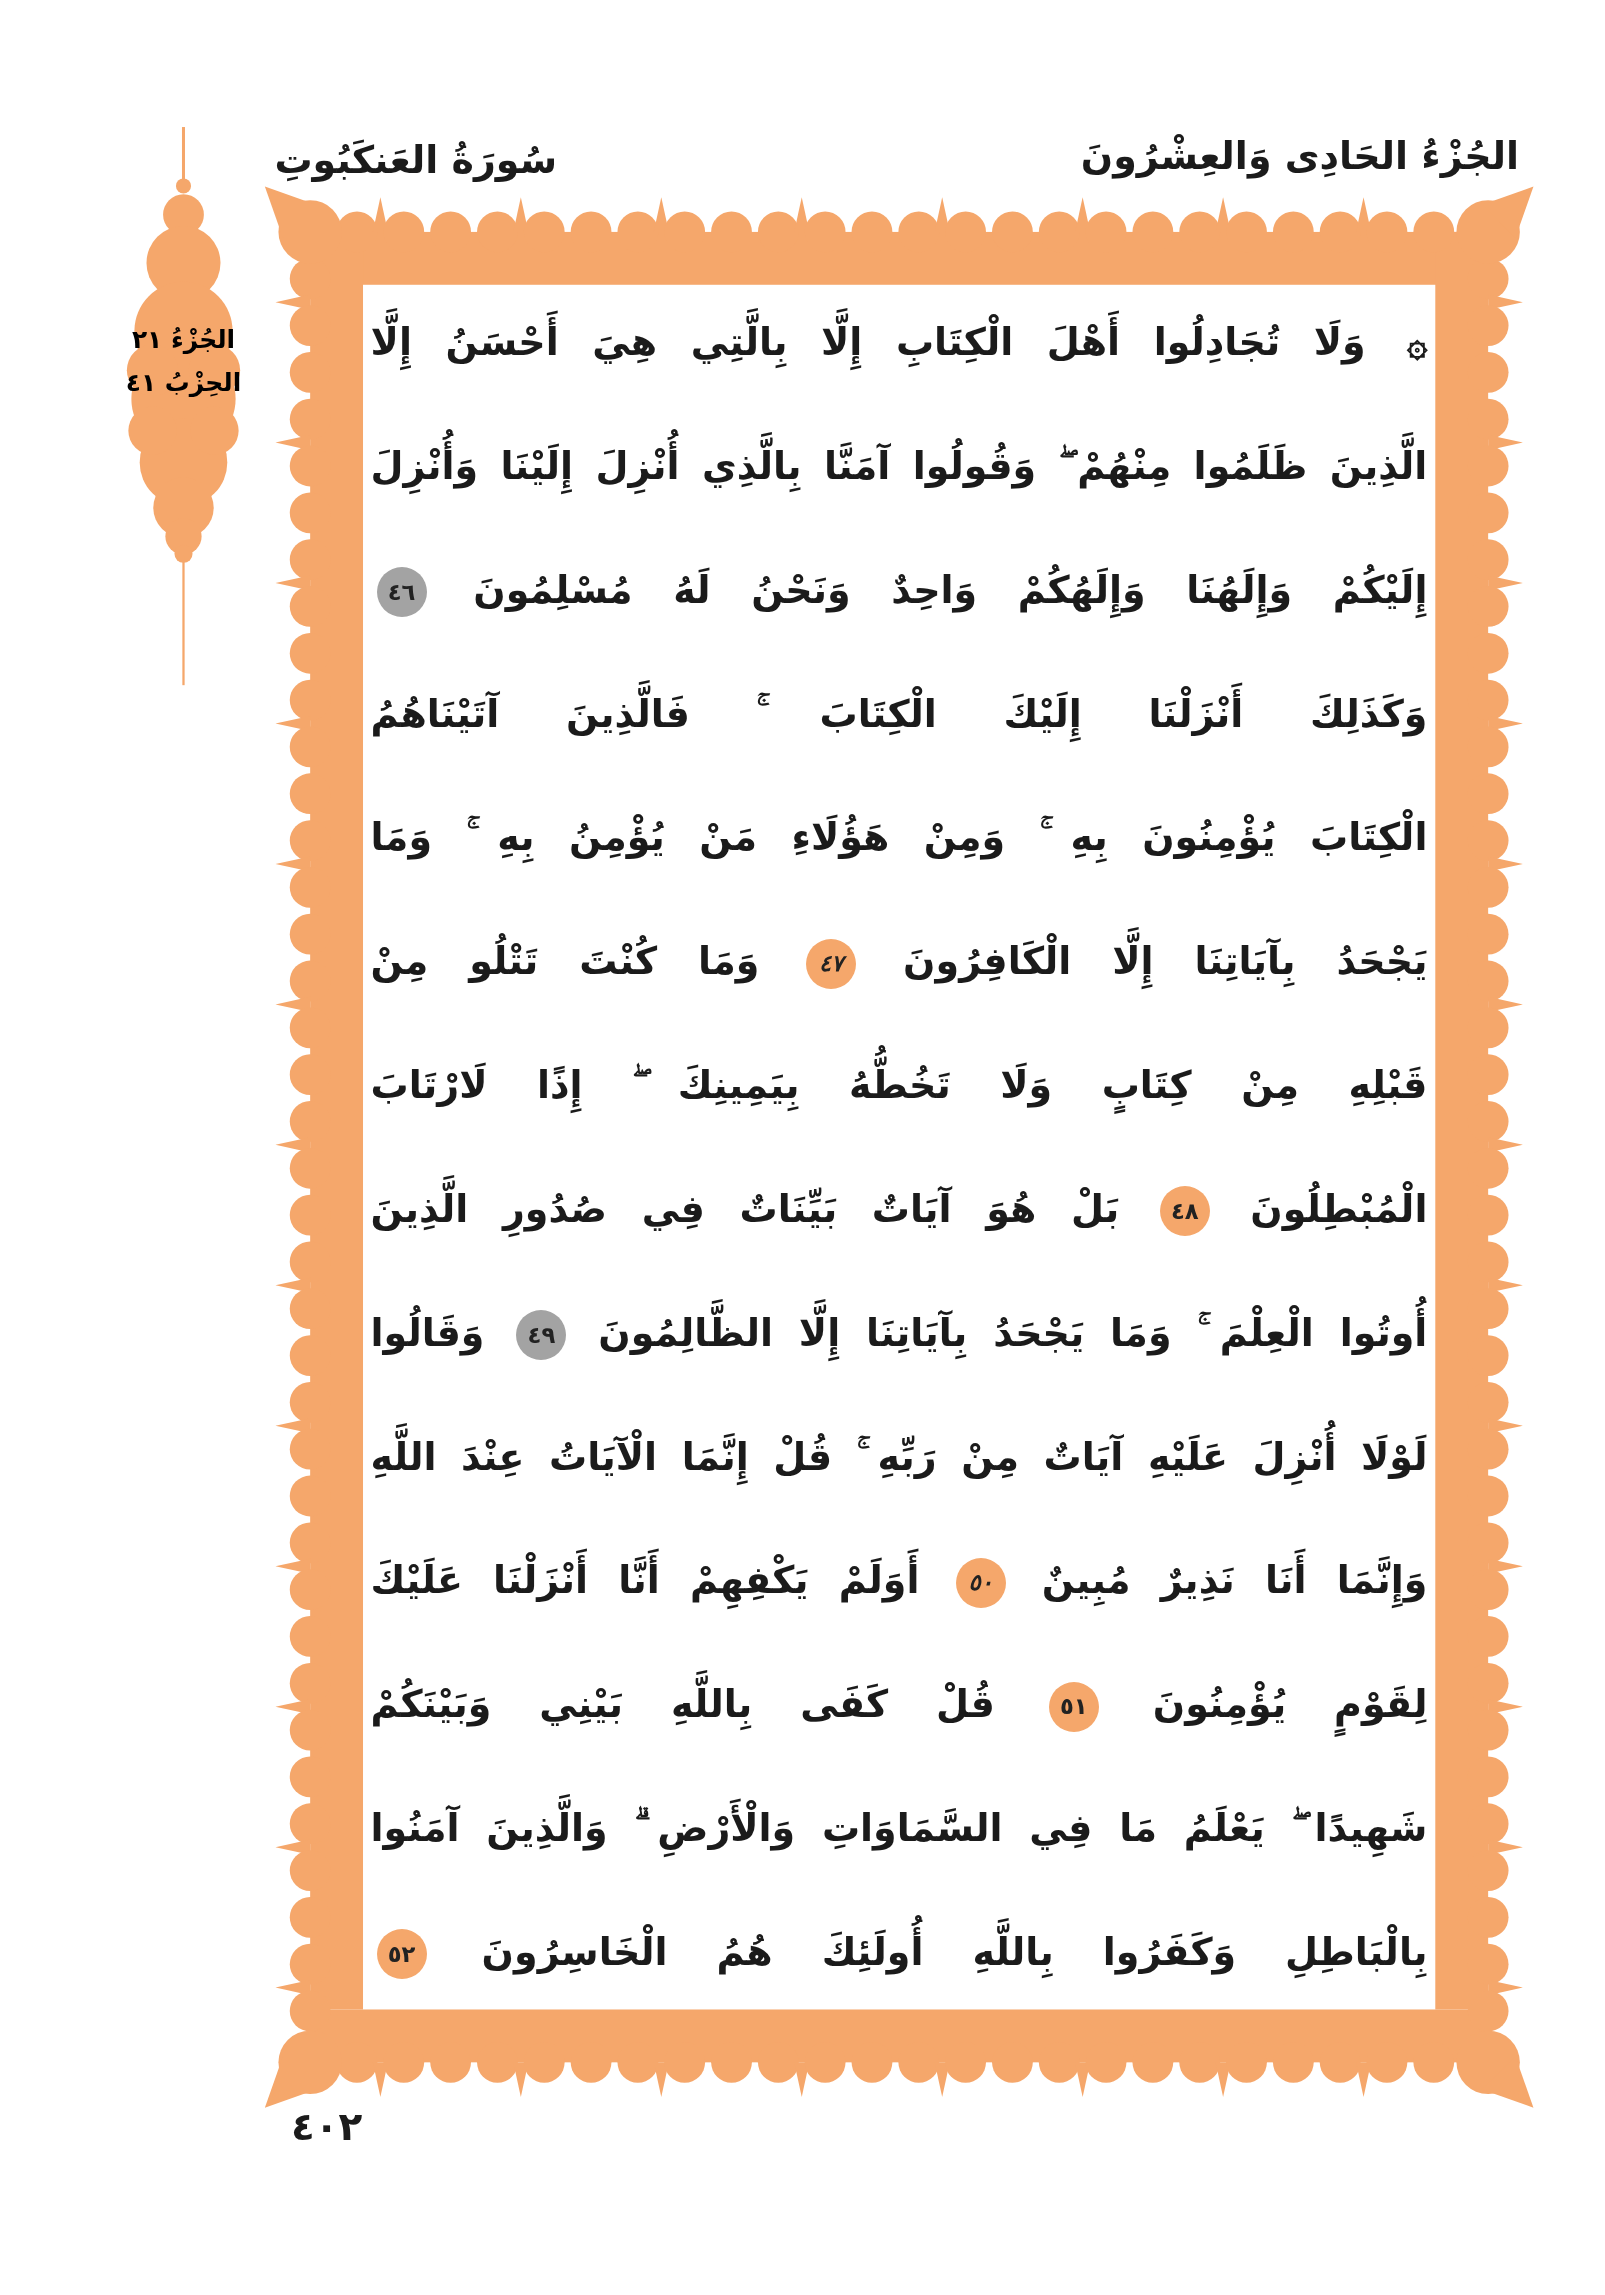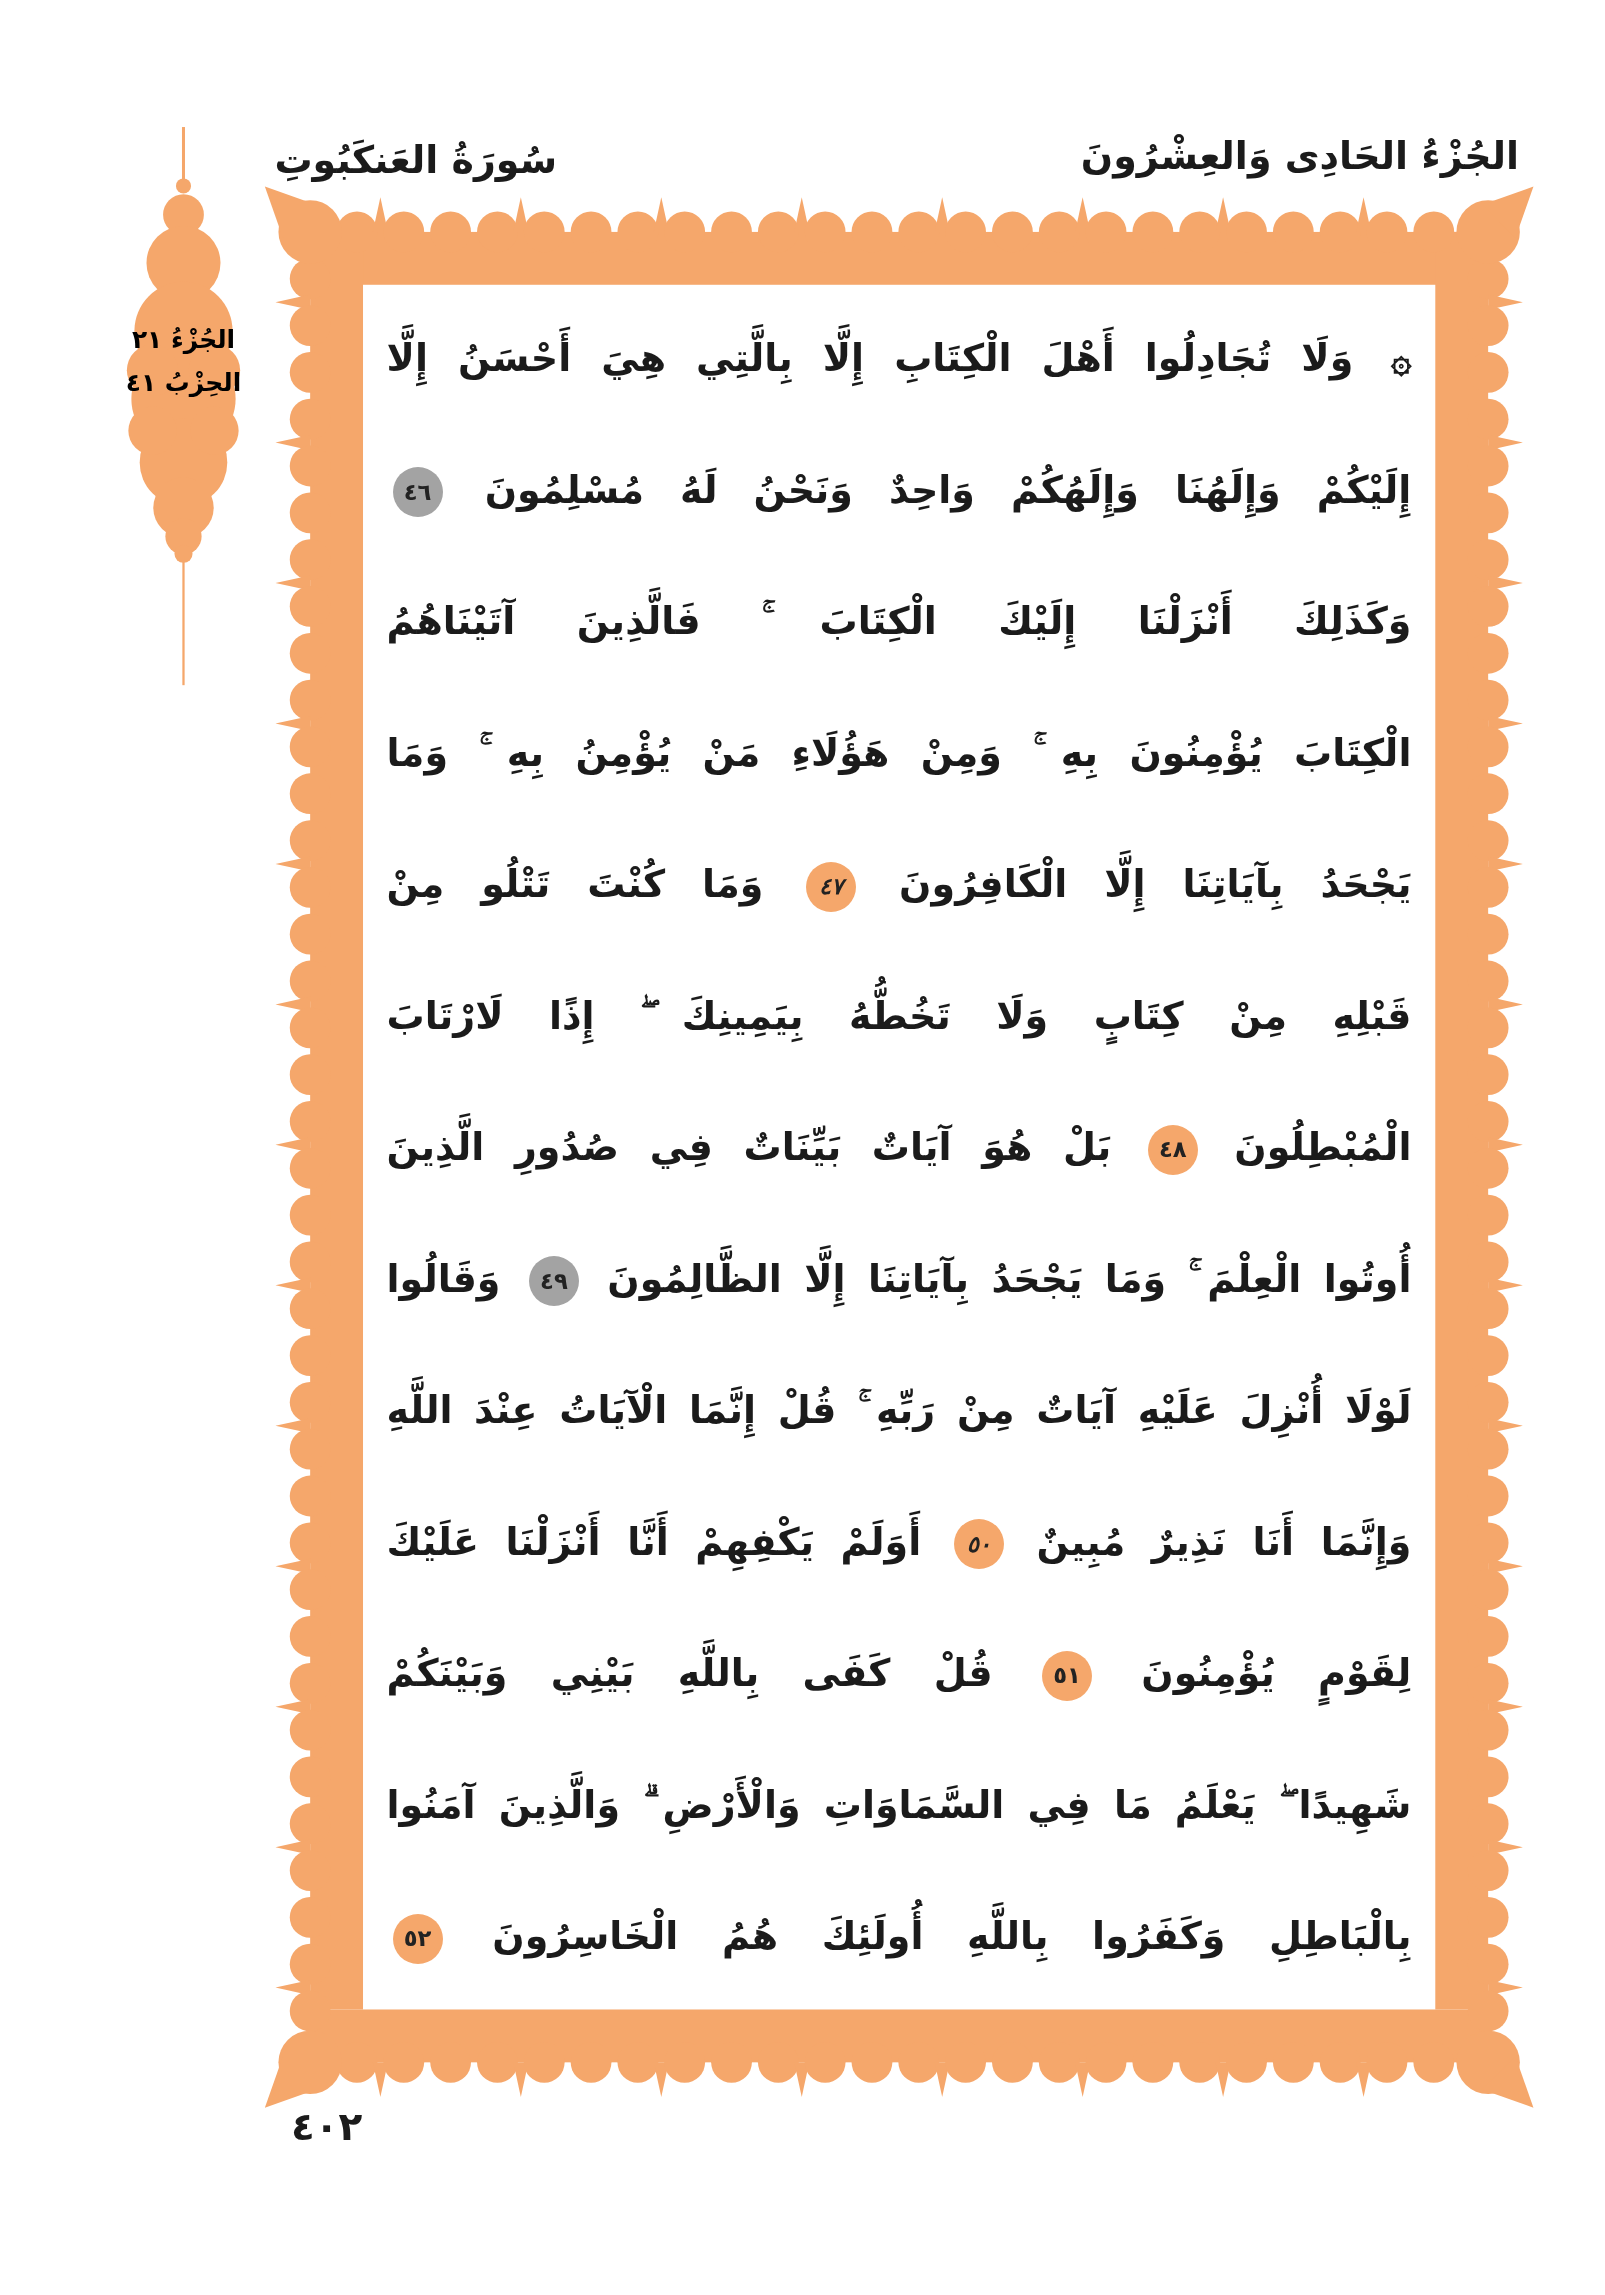--- a/index.html
+++ b/index.html
@@ -7,21 +7,21 @@
         font-family:"DejaVu Sans",sans-serif;color:#1b1b1b;}
   .hdr{position:absolute;direction:rtl;text-align:center;font-weight:bold;
        font-size:38px;line-height:83px;height:83px;white-space:nowrap;}
   .hdr-surah{left:300px;top:119px;width:257px;}
   .hdr-juz{left:1149px;top:115px;width:370px;}
   .frame-svg{position:absolute;left:264px;top:170px;}
   .medallion-svg{position:absolute;left:98px;top:121px;}
   .medallion-svg text{font-family:"DejaVu Sans",sans-serif;font-weight:bold;font-size:33px;}
   .text-area{position:absolute;left:363px;top:285px;width:1072px;height:1725px;
              display:flex;flex-direction:column;justify-content:space-between;
-             padding:16px;box-sizing:border-box;}
+             padding:0;box-sizing:border-box;}
   .qline{direction:rtl;height:115px;line-height:115px;font-size:38px;font-weight:bold;
          text-align:justify;text-align-last:justify;white-space:nowrap;overflow:visible;
          padding:0 7.6px;}
   .aya{display:inline-flex;align-items:center;justify-content:center;
        width:50px;height:50px;border-radius:50%;vertical-align:middle;
        font-size:22.7px;font-weight:bold;color:#222;margin:0 6px;
        box-shadow:0 0 0 2.3px rgba(255,255,255,0), inset 0 0 0 0 #0000;}
   .rub{font-size:35px;vertical-align:middle;margin-left:7.6px;}
   .page-number{position:absolute;left:291px;top:2104px;width:1246px;text-align:left;
                font-size:39px;font-weight:bold;direction:rtl;}
@@ -242,20 +242,21 @@
         <polygon points="1657,90 1681,22 1613,46" fill="#F5A76B"></polygon>
         <circle cx="61" cy="2506" r="42" fill="#F5A76B"></circle>
         <polygon points="25,2498 1,2566 69,2542" fill="#F5A76B"></polygon>
         <circle cx="1621" cy="2506" r="42" fill="#F5A76B"></circle>
         <polygon points="1657,2498 1681,2566 1613,2542" fill="#F5A76B"></polygon>
       </g>
   </svg>
 
   <div class="text-area" id="qlines">
       <div class="qline"><span class="rub">۞</span> <span>وَلَا تُجَادِلُوا أَهْلَ الْكِتَابِ إِلَّا بِالَّتِي هِيَ أَحْسَنُ إِلَّا</span></div>
+      <div class="qline"><span>الَّذِينَ ظَلَمُوا مِنْهُمْ ۖ وَقُولُوا آمَنَّا بِالَّذِي أُنْزِلَ إِلَيْنَا وَأُنْزِلَ</span></div>
       <div class="qline"><span>إِلَيْكُمْ وَإِلَهُنَا وَإِلَهُكُمْ وَاحِدٌ وَنَحْنُ لَهُ مُسْلِمُونَ</span> <span class="aya" style="background: #a3a3a3;">٤٦</span></div>
       <div class="qline"><span>وَكَذَلِكَ أَنْزَلْنَا إِلَيْكَ الْكِتَابَ ۚ فَالَّذِينَ آتَيْنَاهُمُ</span></div>
       <div class="qline"><span>الْكِتَابَ يُؤْمِنُونَ بِهِ ۚ وَمِنْ هَؤُلَاءِ مَنْ يُؤْمِنُ بِهِ ۚ وَمَا</span></div>
       <div class="qline"><span>يَجْحَدُ بِآيَاتِنَا إِلَّا الْكَافِرُونَ</span> <span class="aya" style="background: rgb(245, 167, 107); font-style: italic;">٤٧</span> <span>وَمَا كُنْتَ تَتْلُو مِنْ</span></div>
       <div class="qline"><span>قَبْلِهِ مِنْ كِتَابٍ وَلَا تَخُطُّهُ بِيَمِينِكَ ۖ إِذًا لَارْتَابَ</span></div>
       <div class="qline"><span>الْمُبْطِلُونَ</span> <span class="aya" style="background: rgb(245, 167, 107);">٤٨</span> <span>بَلْ هُوَ آيَاتٌ بَيِّنَاتٌ فِي صُدُورِ الَّذِينَ</span></div>
       <div class="qline"><span>أُوتُوا الْعِلْمَ ۚ وَمَا يَجْحَدُ بِآيَاتِنَا إِلَّا الظَّالِمُونَ</span> <span class="aya" style="background: #a3a3a3;">٤٩</span> <span>وَقَالُوا</span></div>
       <div class="qline"><span>لَوْلَا أُنْزِلَ عَلَيْهِ آيَاتٌ مِنْ رَبِّهِ ۚ قُلْ إِنَّمَا الْآيَاتُ عِنْدَ اللَّهِ</span></div>
       <div class="qline"><span>وَإِنَّمَا أَنَا نَذِيرٌ مُبِينٌ</span> <span class="aya" style="background: rgb(245, 167, 107); font-style: italic;">٥٠</span> <span>أَوَلَمْ يَكْفِهِمْ أَنَّا أَنْزَلْنَا عَلَيْكَ</span></div>
       <div class="qline"><span>لِقَوْمٍ يُؤْمِنُونَ</span> <span class="aya" style="background: rgb(245, 167, 107);">٥١</span> <span>قُلْ كَفَى بِاللَّهِ بَيْنِي وَبَيْنَكُمْ</span></div>

